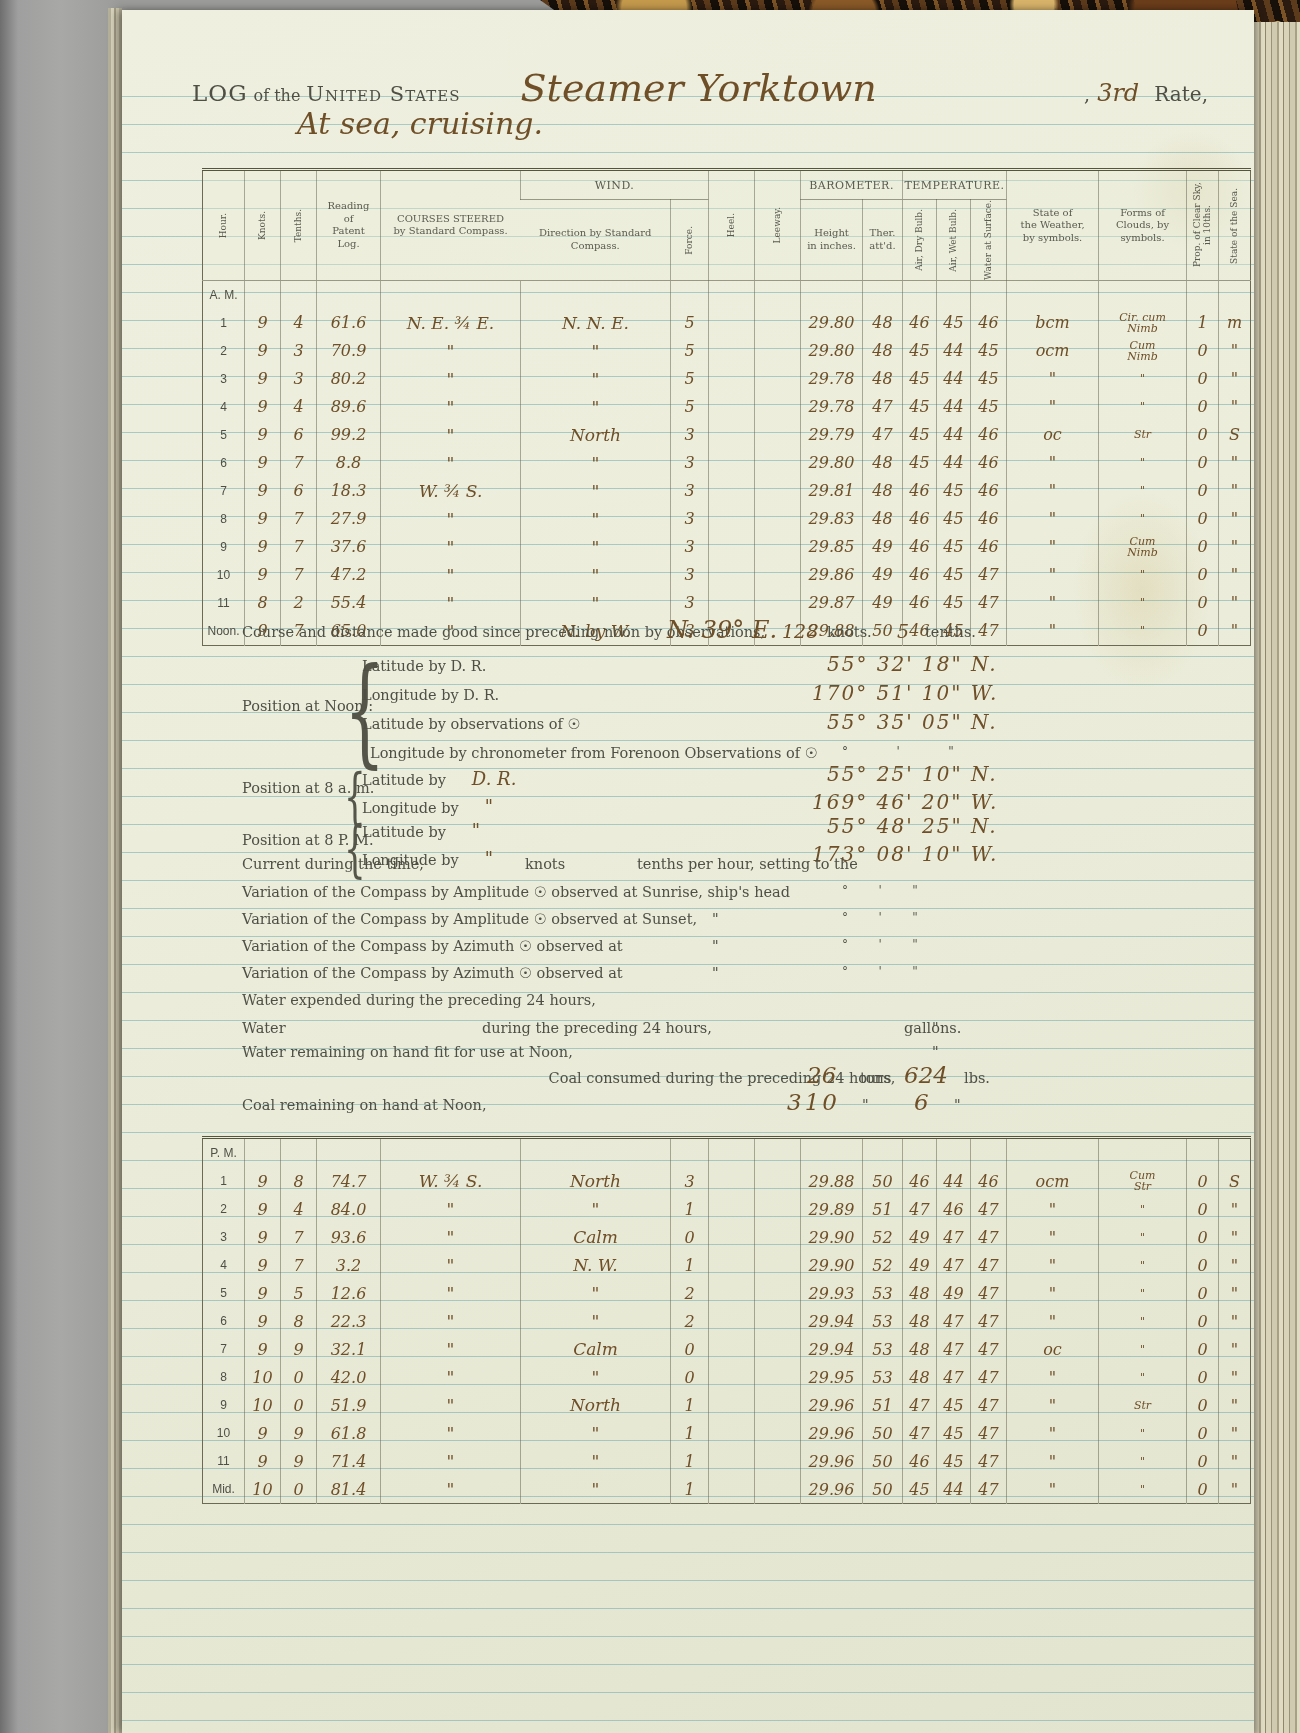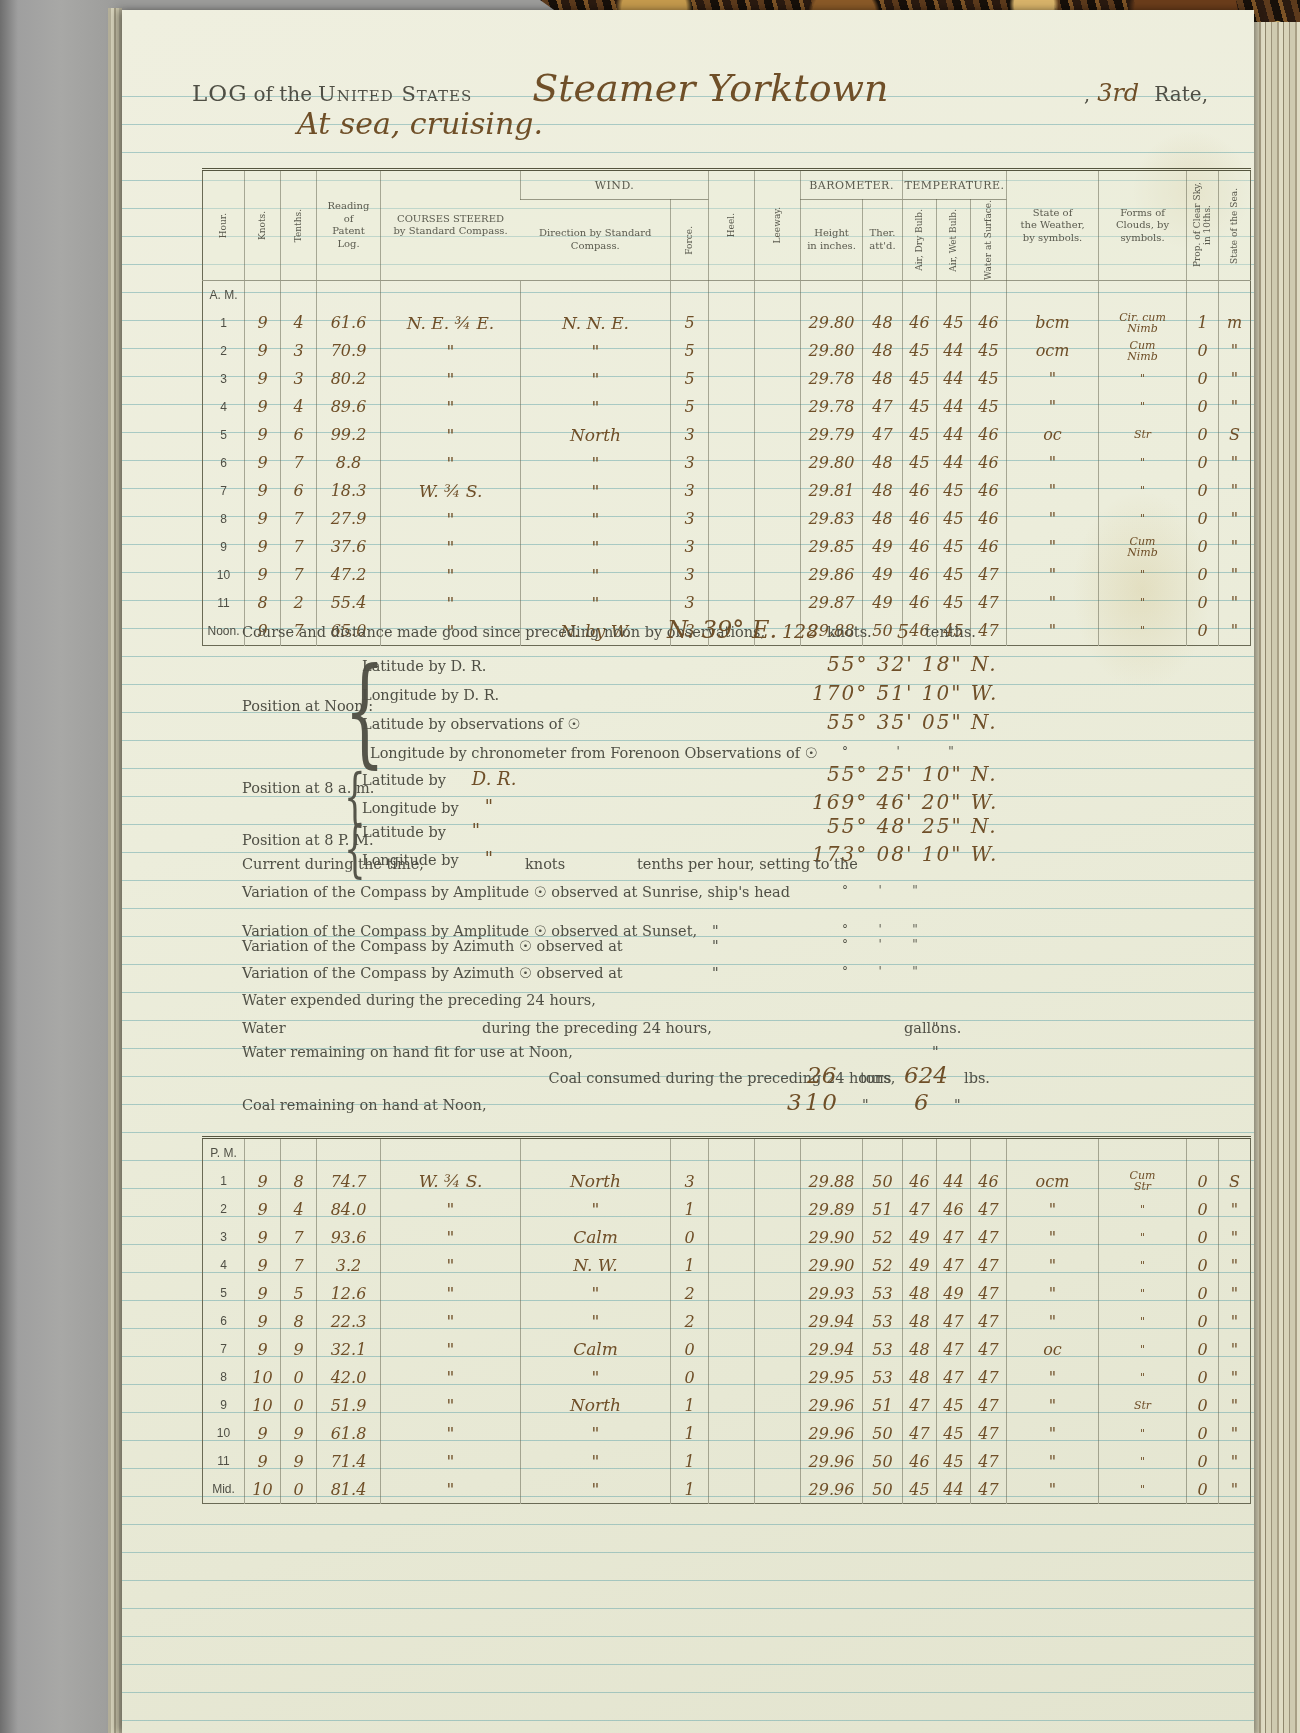--- a/index.html
+++ b/index.html
@@ -27,21 +27,21 @@
         box-shadow:-5px 0 9px rgba(0,0,0,.35), 3px 2px 6px rgba(0,0,0,.3);}
   .ruling{position:absolute;left:0;right:0;top:86px;bottom:0;pointer-events:none;
         background:repeating-linear-gradient(to bottom, rgba(100,165,170,.5) 0 1px, transparent 1px 28px);}
   .stain{position:absolute;pointer-events:none;}
   .printed{color:#4f4f45;}
   .hw{font-style:italic;color:#6f4f28;}
 
   
   .title-line{position:absolute;top:56px;left:70px;width:1016px;display:flex;align-items:baseline;}
   .t-log{font-size:23px;letter-spacing:1px;}
-  .t-ofthe{font-size:20px;margin:4px 6px;}
+  .t-ofthe{font-size:16px;margin:4px 6px;}
   .t-us{font-size:21px;font-variant:small-caps;letter-spacing:1px;}
   .t-vessel{font-size:38px;margin-left:60px;white-space:nowrap;}
   .t-rateblk{margin-left:auto;white-space:nowrap;}
   .t-comma{font-size:19px;}
   .t-rate{font-size:24px;margin:0 10px 0 2px;text-align:right;}
   .t-ratelbl{font-size:20px;}
   .subtitle{position:absolute;top:96px;left:175px;font-size:30px;}
 
   
   table.log{border-collapse:collapse;table-layout:fixed;position:absolute;left:80px;width:1048px;}
@@ -506,21 +506,21 @@
     </div>
 
     <div>
 
         <div class="s-line var-line" style="top: 874px;">
           <span class="printed">Variation of the Compass by Amplitude ☉ observed at Sunrise, ship's head</span>
           <span class="printed" style="position:absolute;left:470px;"></span>
           <span class="marks" style="left:600px;">°        '        "</span>
         </div>
 
-        <div class="s-line var-line" style="top: 901px; margin-top: 12px;">
+        <div class="s-line var-line" style="top: 901px;">
           <span class="printed">Variation of the Compass by Amplitude ☉ observed at Sunset,</span>
           <span class="printed" style="position:absolute;left:470px;">"</span>
           <span class="marks" style="left:600px;">°        '        "</span>
         </div>
 
         <div class="s-line var-line" style="top: 928px;">
           <span class="printed">Variation of the Compass by Azimuth ☉ observed at</span>
           <span class="printed" style="position:absolute;left:470px;">"</span>
           <span class="marks" style="left:600px;">°        '        "</span>
         </div>

